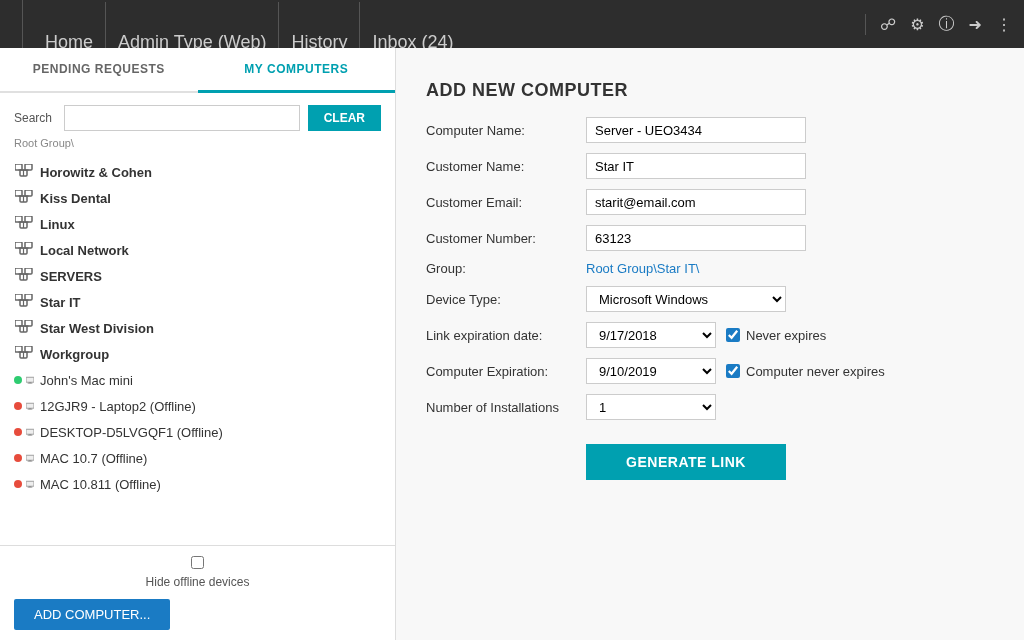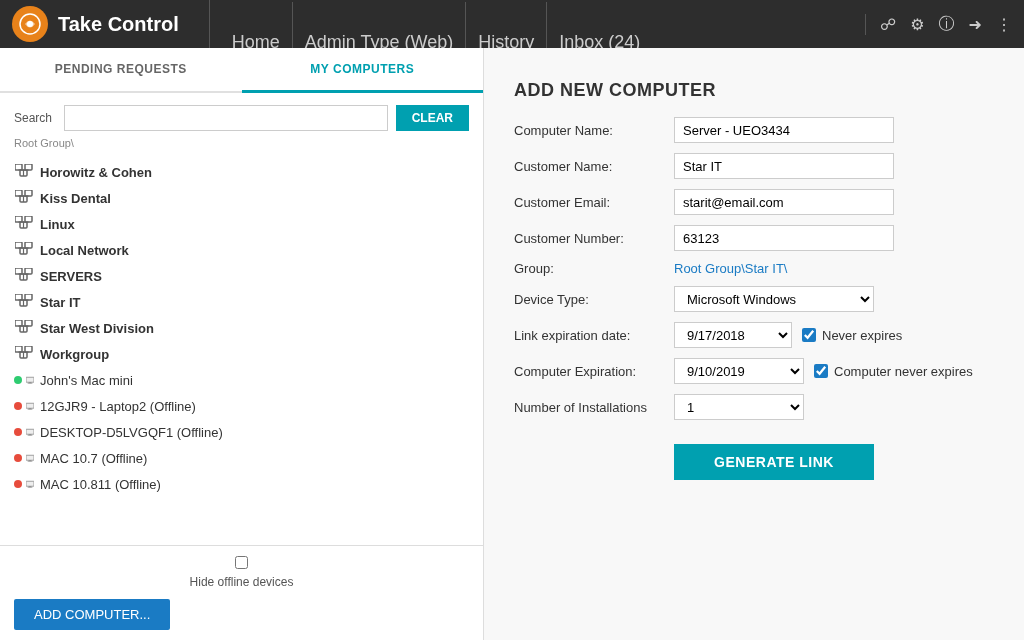--- a/index.html
+++ b/index.html
@@ -71,21 +71,21 @@
     }
 
     
     .main-layout {
       display: flex;
       height: calc(640px - 48px);
     }
 
     
     .left-panel {
-      width: 484px;
+      width: 396px;
       background: #fff;
       border-right: 1px solid #ddd;
       display: flex;
       flex-direction: column;
       overflow: hidden;
     }
 
     
     .tabs {
       display: flex;
@@ -280,30 +280,20 @@
       height: 8px;
       border-radius: 50%;
       margin-right: 4px;
       flex-shrink: 0;
     }
   </style>
 </head>
 <body>
 
 <div class="header">
-  <div class="header-logo">
-    <div class="logo-icon">
-      <svg width="22" height="22" viewBox="0 0 22 22" fill="none">
-        <circle cx="11" cy="11" r="10" stroke="#fff" stroke-width="1.5"></circle>
-        <path d="M6 11 Q11 4 16 11 Q11 18 6 11Z" fill="#fff" opacity="0.6"></path>
-        <circle cx="11" cy="11" r="3" fill="#fff"></circle>
-      </svg>
-    </div>
-    <span class="header-title">Take Control</span>
-  </div>
   <div class="header-nav">
     <a href="#">Home</a>
     <a href="#">Admin Type (Web)</a>
     <a href="#">History</a>
     <a href="#">Inbox (24)</a>
   </div>
   <div class="header-spacer"></div>
   <div class="header-icons">
     <span class="header-icon" title="Chat">☍</span>
     <span class="header-icon" title="Settings">⚙</span>
@@ -548,21 +538,21 @@
         <span class="form-label">Device Type:</span>
         <select class="form-control">
           <option>Microsoft Windows</option>
           <option>Mac OS X</option>
           <option>Linux</option>
         </select>
       </div>
 
       <div class="form-row">
         <span class="form-label">Link expiration date:</span>
-        <select class="form-control" style="width:118px;">
+        <select class="form-control" style="width:130px;">
           <option>9/17/2018</option>
         </select>
         <div class="checkbox-group">
           <input type="checkbox" checked="" style="">
           <span>Never expires</span>
         </div>
       </div>
 
       <div class="form-row">
         <span class="form-label">Computer Expiration:</span>

